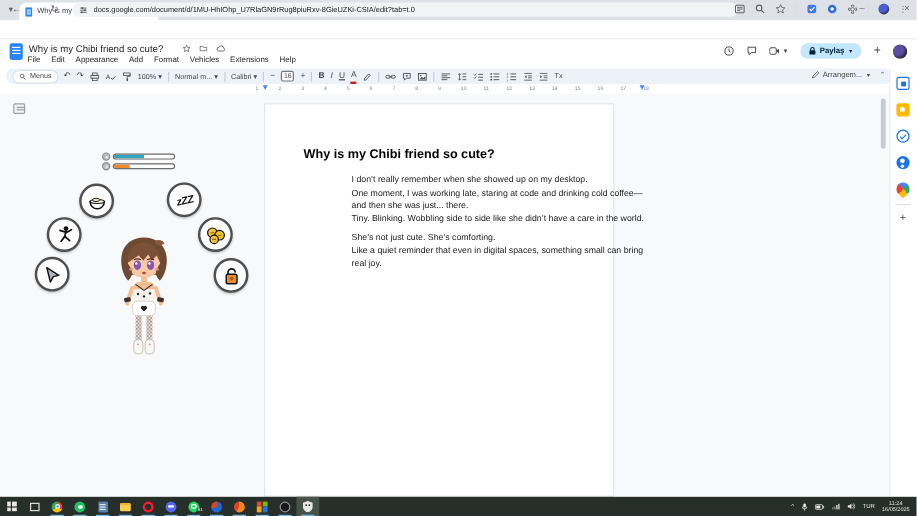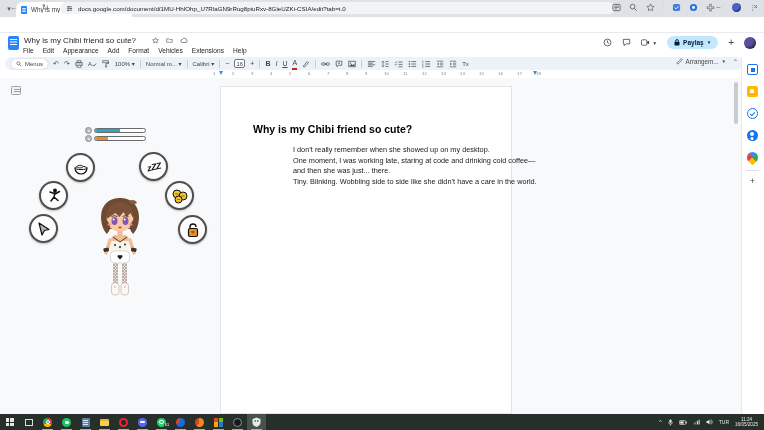--- a/index.html
+++ b/index.html
@@ -355,20 +355,22 @@
   <div class="abs ruler-marker" style="left:533px;top:71px"></div>
 
   <div class="abs canvas"></div>
   <div class="abs outline-ic"></div>
   <div class="abs page">
     <div class="doc-heading">Why is my Chibi friend so cute?</div>
     <div class="doc-body">
       <p>I don’t really remember when she showed up on my desktop.
  One moment, I was working late, staring at code and drinking cold coffee—and then she was just... there.
 Tiny. Blinking. Wobbling side to side like she didn’t have a care in the world.</p>
+      <p>She’s not just cute. She’s comforting.
+Like a quiet reminder that even in digital spaces, something small can bring real joy.</p>
     </div>
   </div>
   <div class="abs scroll-thumb"></div>
 
   <div class="abs sidepanel"></div>
   <span class="sp-ic cal-ic" style="top:64px"></span>
   <span class="sp-ic keep-ic" style="top:86px"></span>
   <span class="sp-ic tasks-ic" style="top:108px"></span>
   <span class="sp-ic contacts-ic" style="top:130px"></span>
   <span class="sp-ic maps-ic" style="top:152px"></span>

